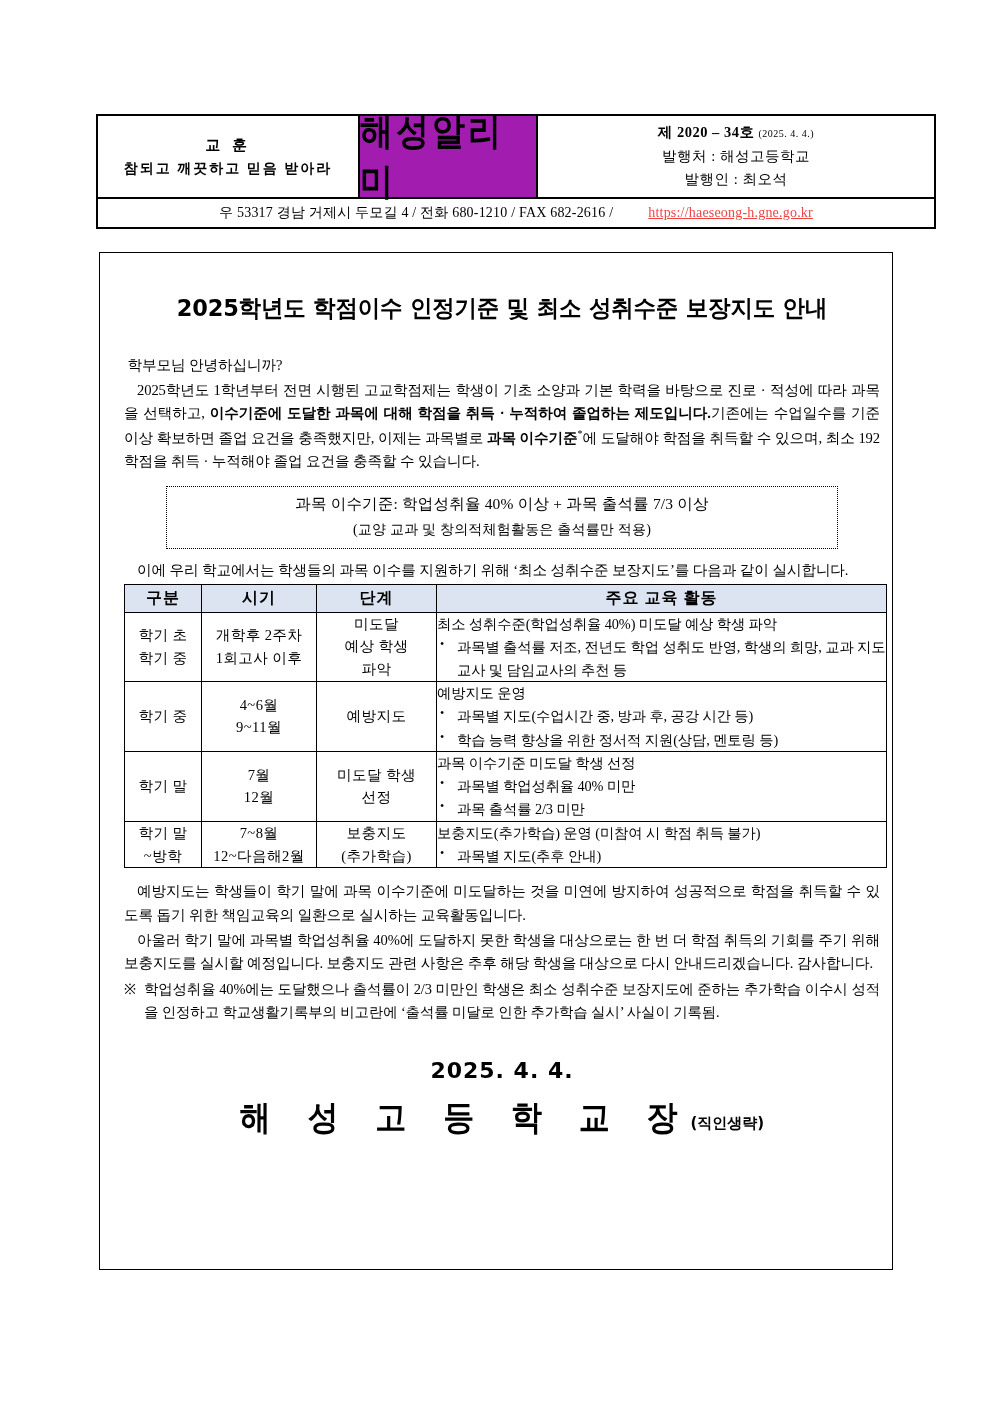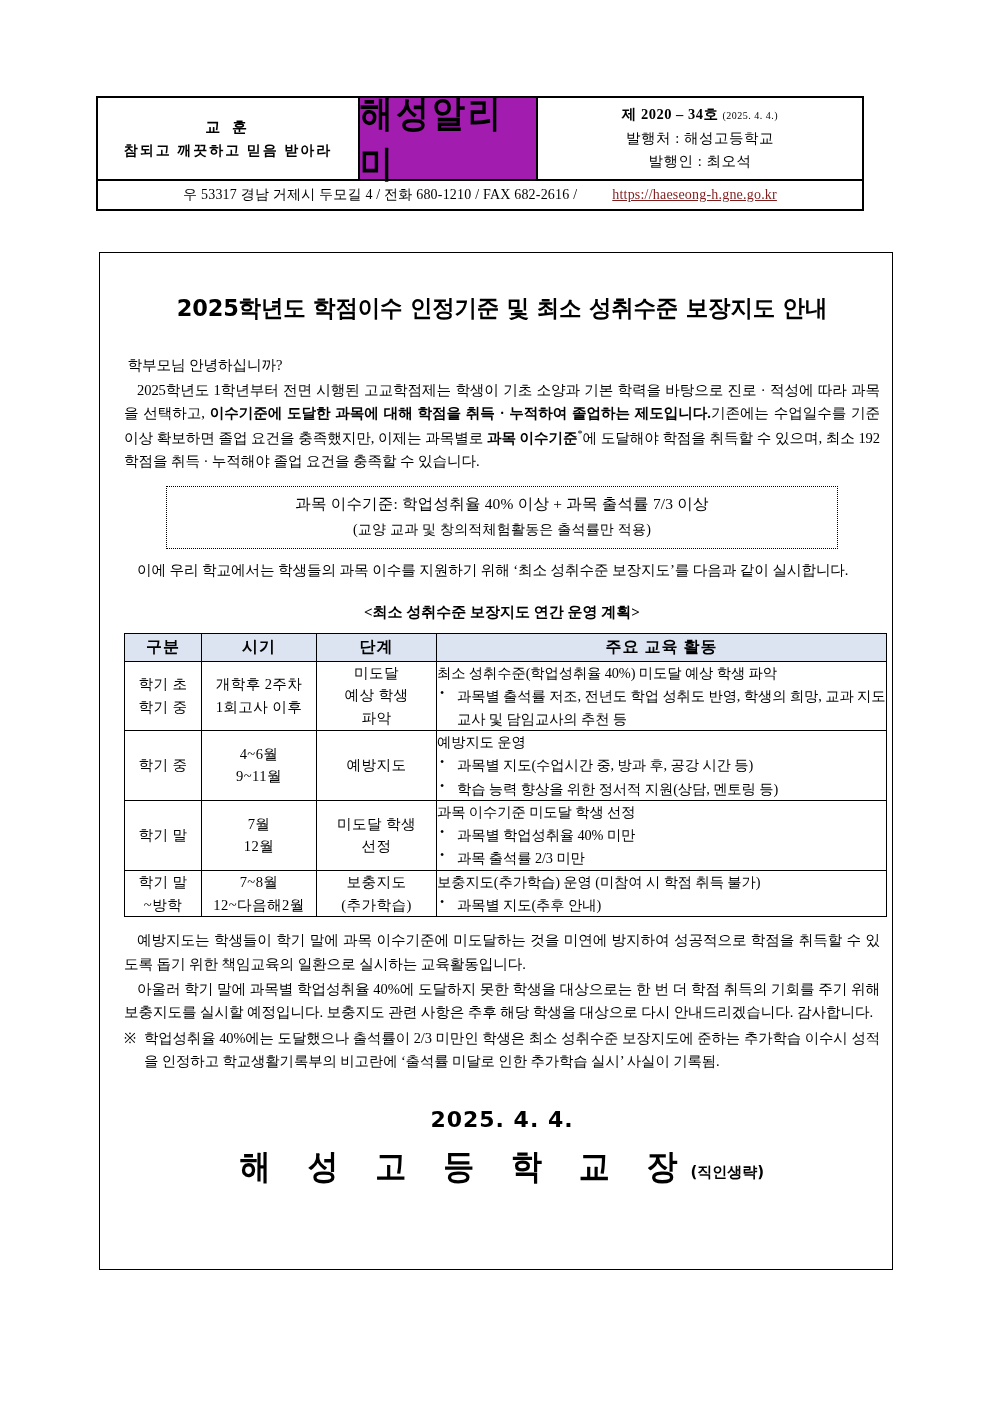--- a/index.html
+++ b/index.html
@@ -20,22 +20,22 @@
     position: absolute;
     left: 0; top: 0;
     width: 992px;
     height: 1403px;
   }
 
   
   .masthead {
     position: absolute;
     left: 96px;
-    top: 96px;
-    width: 768px;
+    top: 114px;
+    width: 840px;
   }
   .masthead-top {
     display: flex;
     border: 2px solid #000;
     border-bottom: 1px solid #000;
     height: 84px;
     box-sizing: border-box;
   }
   .mh-motto {
     flex: 0 0 262px;
@@ -101,21 +101,21 @@
     display: flex;
     align-items: center;
     justify-content: center;
     box-sizing: border-box;
     font-size: 14px;
     letter-spacing: 0.2px;
     white-space: nowrap;
     gap: 35px;
   }
   .masthead-addr .url {
-    color: #7f1d1d;
+    color: #ef4444;
     text-decoration: underline;
     text-align: center;
   }
 
   
   .docframe {
     position: absolute;
     left: 99px;
     top: 252px;
     width: 794px;
@@ -305,21 +305,20 @@
 
     <div class="para indent"><span>2025학년도 1학년부터 전면 시행된 고교학점제는 학생이 기초 소양과 기본 학력을 바탕으로 진로 · 적성에 따라 과목을 선택하고, </span><b>이수기준에 도달한 과목에 대해 학점을 취득 · 누적하여 졸업하는 제도입니다.</b><span>기존에는 수업일수를 기준 이상 확보하면 졸업 요건을 충족했지만, 이제는 과목별로 </span><b>과목 이수기준</b><span class="sup">*</span><span>에 도달해야 학점을 취득할 수 있으며, 최소 192학점을 취득 · 누적해야 졸업 요건을 충족할 수 있습니다.</span></div>
 
     <div class="crit-box">
       <div class="crit-line1">과목 이수기준: 학업성취율 40% 이상 + 과목 출석률 7/3 이상</div>
       <div class="crit-line2">(교양 교과 및 창의적체험활동은 출석률만 적용)</div>
     </div>
 
     <div class="para indent">이에 우리 학교에서는 학생들의 과목 이수를 지원하기 위해 ‘최소 성취수준 보장지도’를 다음과 같이 실시합니다.</div>
 
-    <div class="plan-caption">&lt;최소 성취수준 보장지도 연간 운영 계획&gt;</div>
 
     <table class="plan">
       <colgroup>
         <col class="col-gubun">
           <col class="col-sigi">
           <col class="col-dangye">
           <col class="col-act">
       </colgroup>
       <thead>
         <tr>

